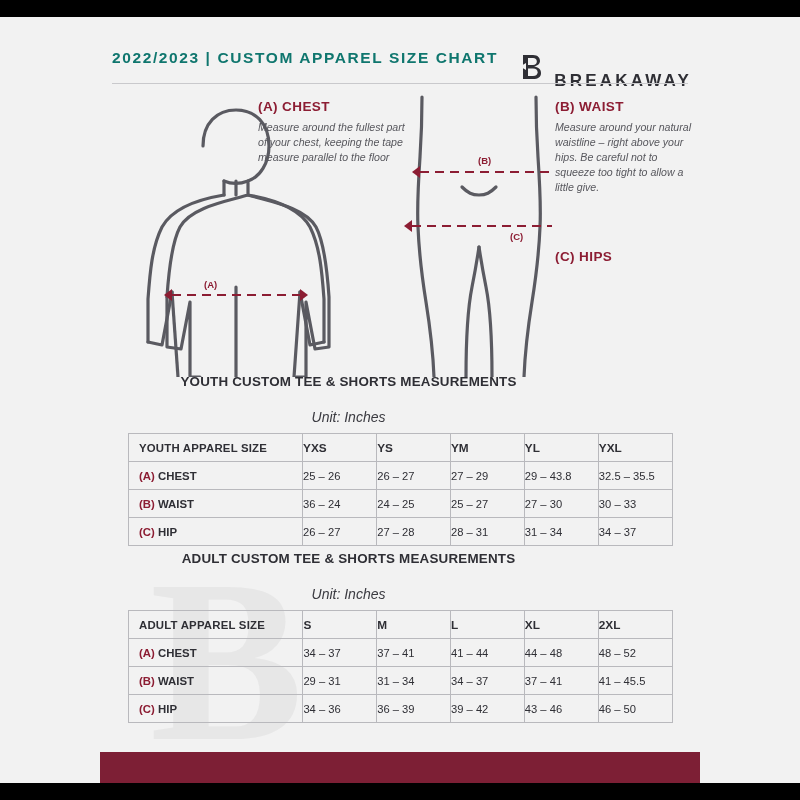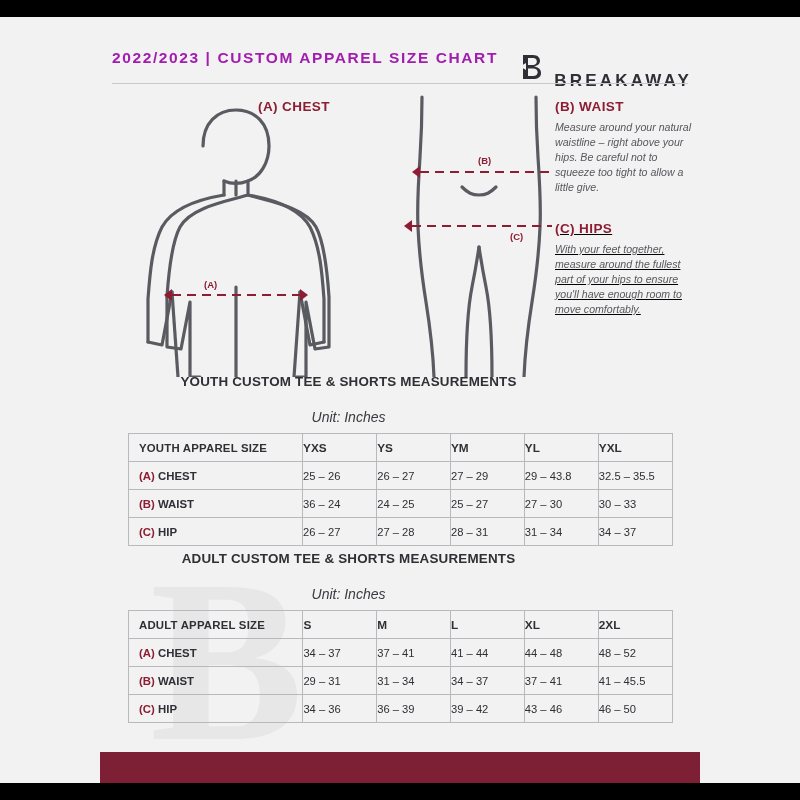--- a/index.html
+++ b/index.html
@@ -46,21 +46,21 @@
     width: 800px;
     height: 70px;
   }
   .header-title {
     position: absolute;
     left: 112px;
     top: 32px;
     font-size: 15.5px;
     font-weight: bold;
     letter-spacing: 1.6px;
-    color: #a21caf;
+    color: #0f766e;
   }
   .brand-wrap {
     position: absolute;
     right: 108px;
     top: 26px;
     display: flex;
     align-items: center;
     gap: 12px;
   }
   .brand-mark {
@@ -249,30 +249,30 @@
         <line x1="312" y1="139" x2="452" y2="139" stroke="#8c1d33" stroke-width="2.2" stroke-dasharray="9 6"></line>
         <polygon points="312,133 304,139 312,145" fill="#8c1d33"></polygon>
       </svg>
 
       <span class="label-a" style="left:104px; top:192px;">(A)</span>
       <span class="label-b" style="left:378px; top:68px;">(B)</span>
       <span class="label-c" style="left:410px; top:144px;">(C)</span>
 
       <div class="callout" style="left:158px; top:12px; width:150px;">
         <div class="callout-title">(A) CHEST</div>
+        <div class="callout-body">Measure around the fullest part of your chest, keeping the tape measure parallel to the floor</div>
       </div>
 
       <div class="callout" style="left:455px; top:12px; width:140px;">
         <div class="callout-title">(B) WAIST</div>
         <div class="callout-body">Measure around your natural waistline – right above your hips. Be careful not to squeeze too tight to allow a little give.</div>
       </div>
 
-      <div class="callout" style="left:455px; top:134px; width:142px;text-decoration:underline;">
+      <div class="callout" style="left:455px; top:162px; width:142px;">
         <div class="callout-title">(C) HIPS</div>
-        <div class="callout-body">With your feet together, measure around the fullest part of your hips to ensure you'll have enough room to move comfortably.</div>
       </div>
     </div>
 
     <div class="table-block" style="top:357px;">
       <div class="table-title">YOUTH CUSTOM TEE &amp; SHORTS MEASUREMENTS</div>
       <div class="table-unit">Unit: Inches</div>
       <table>
         <tbody>
           <tr class="header-row">
             <td class="rowlabel col-label">YOUTH APPAREL SIZE</td>

